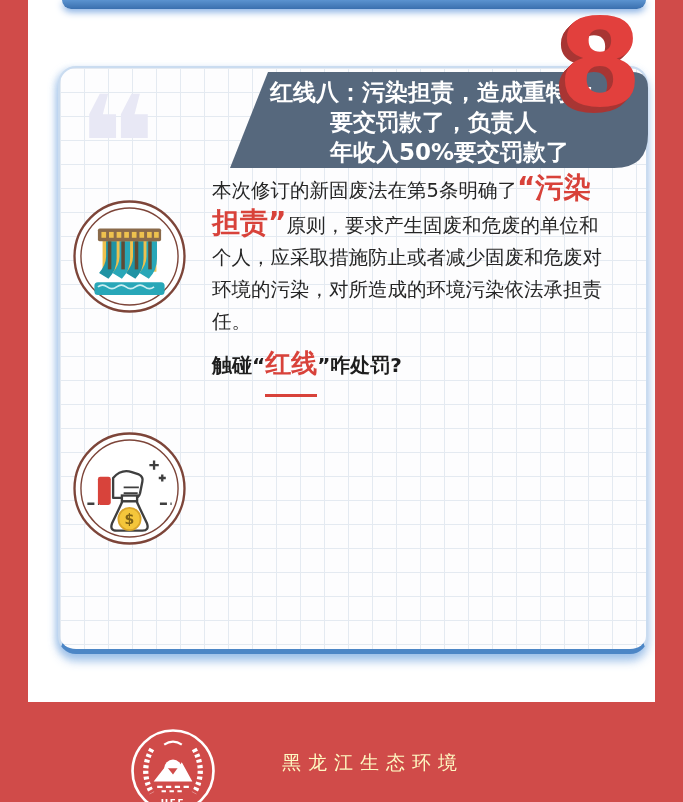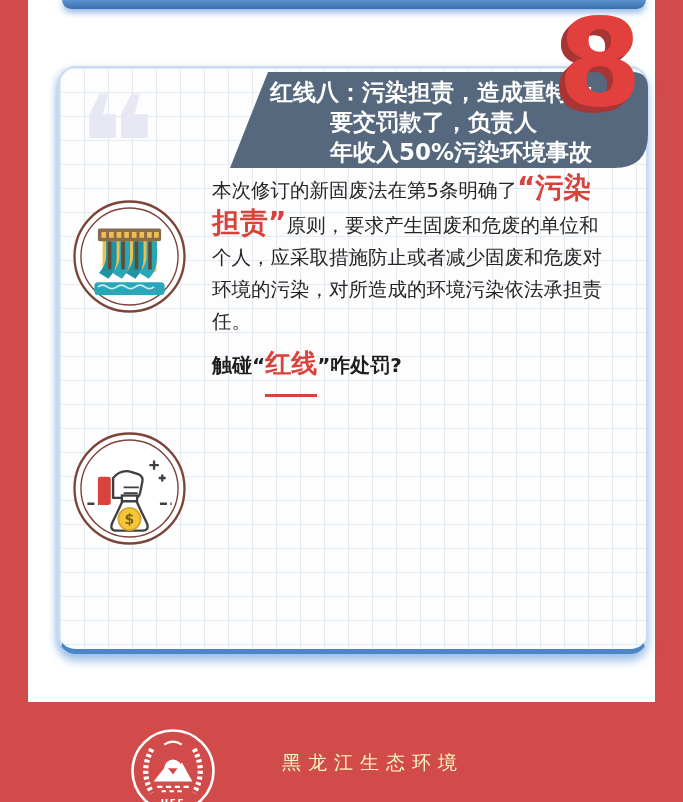--- a/index.html
+++ b/index.html
@@ -57,21 +57,21 @@
 
   <div class="quote-mark">❝</div>
 
   <div class="banner">
     <svg viewBox="0 0 418 96" preserveAspectRatio="none">
       <path d="M38 0 H402 Q418 0 418 16 V62 Q418 96 384 96 H0 Z" fill="#56687d"></path>
     </svg>
     <div class="banner-text">
       <div>红线八：污染担责，造成重特大</div>
       <div class="banner-line-indent">要交罚款了，负责人</div>
-      <div class="banner-line-indent">年收入50%污染环境事故</div>
+      <div class="banner-line-indent">年收入50%要交罚款了</div>
     </div>
   </div>
 
   <div class="number-8">8</div>
 
   <div class="circle-icon icon-dam">
     <svg viewBox="0 0 100 100">
       <circle cx="50" cy="50" r="47" fill="#ffffff" stroke="#7d4539" stroke-width="2"></circle>
       <circle cx="50" cy="50" r="41.5" fill="#ffffff" stroke="#7d4539" stroke-width="1.2"></circle>
       <rect x="27" y="36" width="46" height="27" fill="#eec14e"></rect>

